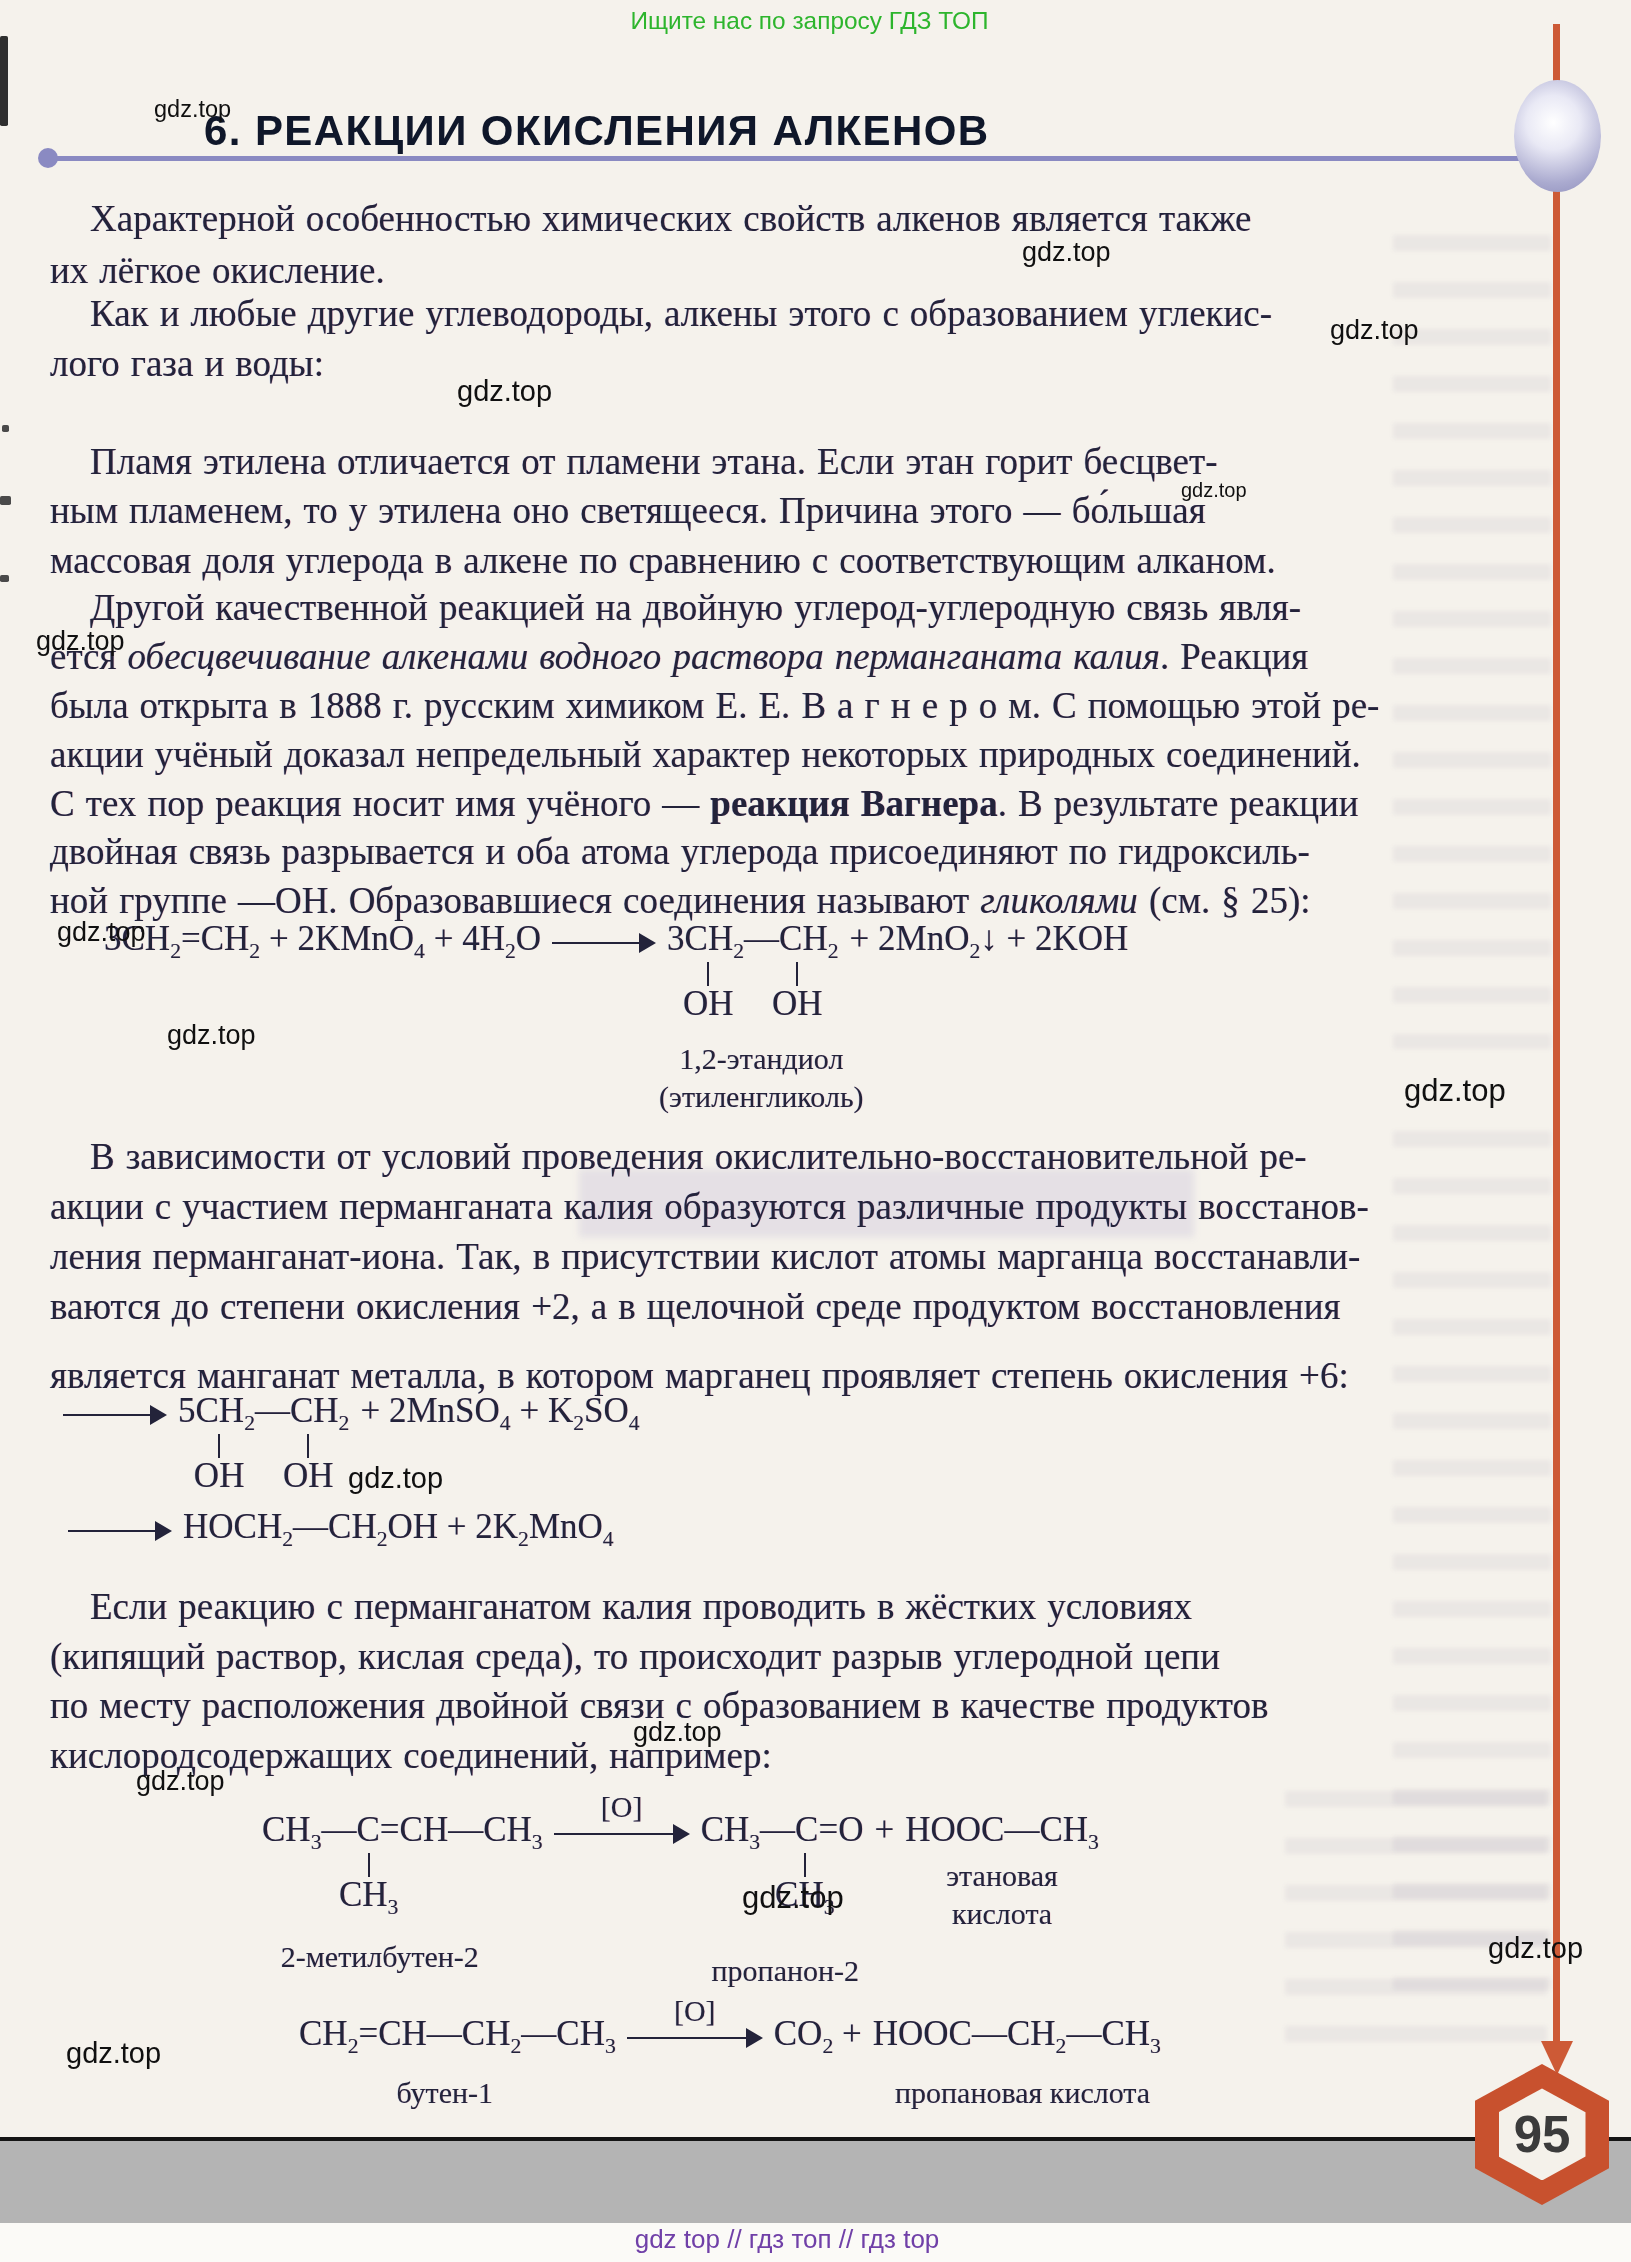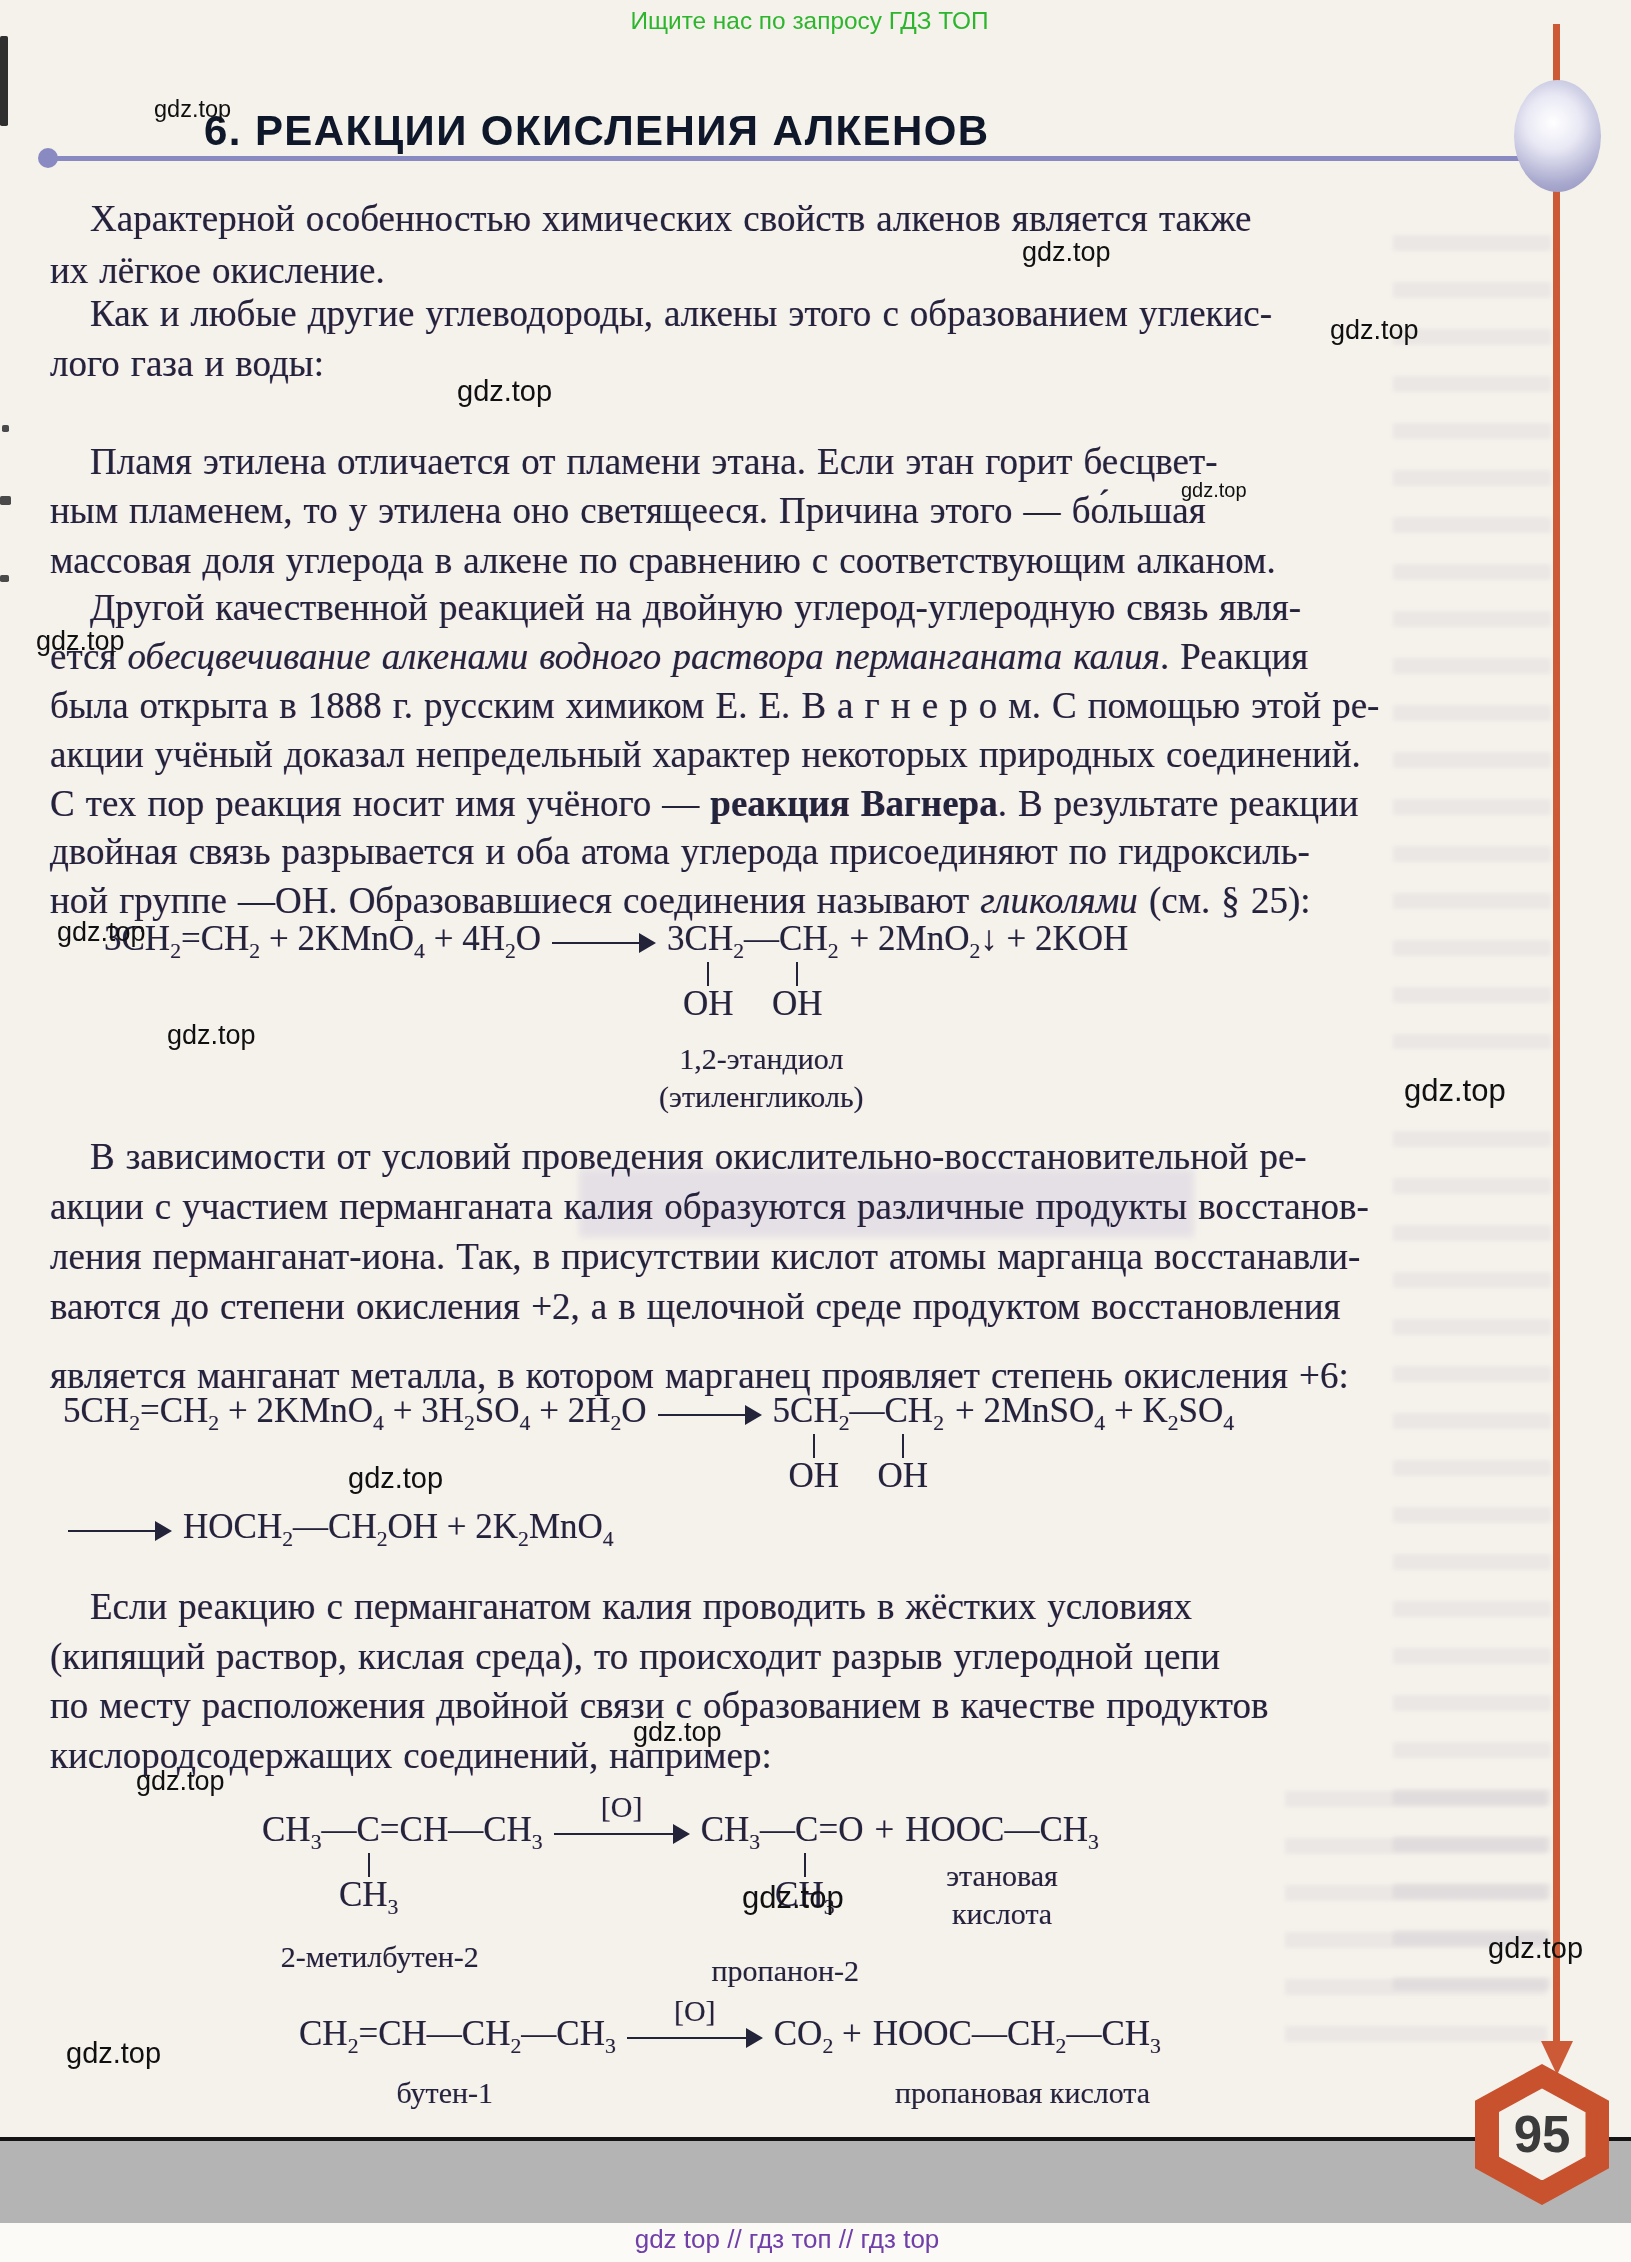--- a/index.html
+++ b/index.html
@@ -139,21 +139,20 @@
 
   <div>
     <div class="tl ind" style="top:1135px">В зависимости от условий проведения окислительно-восстановительной ре-</div>
     <div class="tl noind" style="top:1185px">акции с участием перманганата калия образуются различные продукты восстанов-</div>
     <div class="tl noind" style="top:1235px">ления перманганат-иона. Так, в присутствии кислот атомы марганца восстанавли-</div>
     <div class="tl noind" style="top:1285px">ваются до степени окисления +2, а в щелочной среде продуктом восстановления</div>
     <div class="tl noind" style="top:1354px">является манганат металла, в котором марганец проявляет степень окисления +6:</div>
   </div>
 
   <div class="eqrow" style="left:63px;top:1391px;">
-    <span class="frag">5CH<sub>2</sub>=CH<sub>2</sub> + 2KMnO<sub>4</sub> + 3H<sub>2</sub>SO<sub>4</sub> + 2H<sub>2</sub>O</span>
     <span class="arrow sm">
         <span class="ln"></span>
         <span class="hd"></span>
       </span>
     <span class="frag">
       <span>5CH<sub>2</sub>—CH<sub>2</sub></span>
       <span class="bnd" style="left:24%"></span>
       <span class="bnd" style="left:76%"></span>
       <span class="ohx" style="left:24%">OH</span>
       <span class="ohx" style="left:76%">OH</span>

